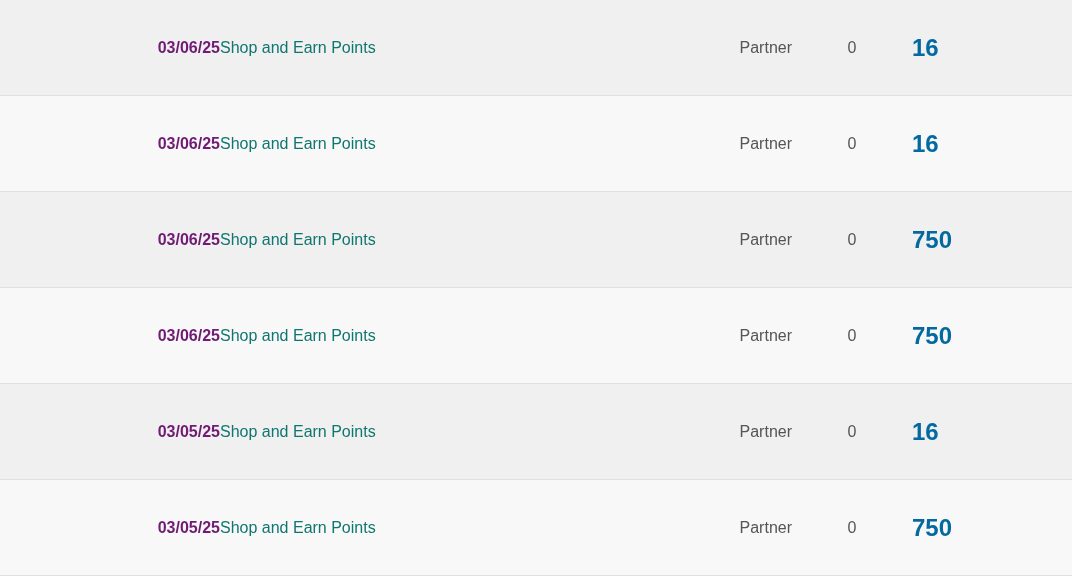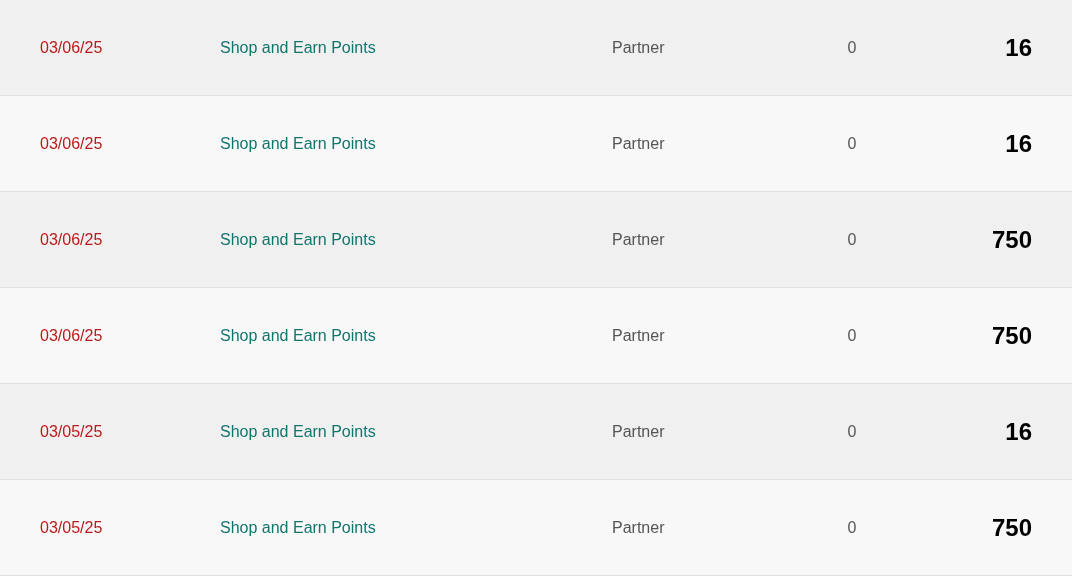--- a/index.html
+++ b/index.html
@@ -31,52 +31,53 @@
       background-color: #f0f0f0;
     }
 
     .table-row:nth-child(even) {
       background-color: #f8f8f8;
     }
 
     .col-date {
       width: 180px;
       font-size: 16px;
-      color: #b91c1c;
-      font-weight: 400;
+      color: #701a75;
+      font-weight: 700;
+      text-align: right;
     }
 
     .col-description {
       flex: 1;
       font-size: 16px;
       color: #0f766e;
       font-weight: 400;
     }
 
     .col-type {
       width: 180px;
       font-size: 16px;
       color: #555;
       font-weight: 400;
+      text-align: right;
     }
 
     .col-debit {
       width: 120px;
       font-size: 16px;
       color: #555;
       font-weight: 400;
       text-align: center;
     }
 
     .col-points {
       width: 120px;
       font-size: 24px;
-      color: #000000;
+      color: #0369a1;
       font-weight: 700;
-      text-align: right;
     }
   </style>
 </head>
 <body>
 
 <div class="table-container">
 <div class="table-row">
       <div class="col-date">03/06/25</div>
       <div class="col-description">Shop and Earn Points</div>
       <div class="col-type">Partner</div>

